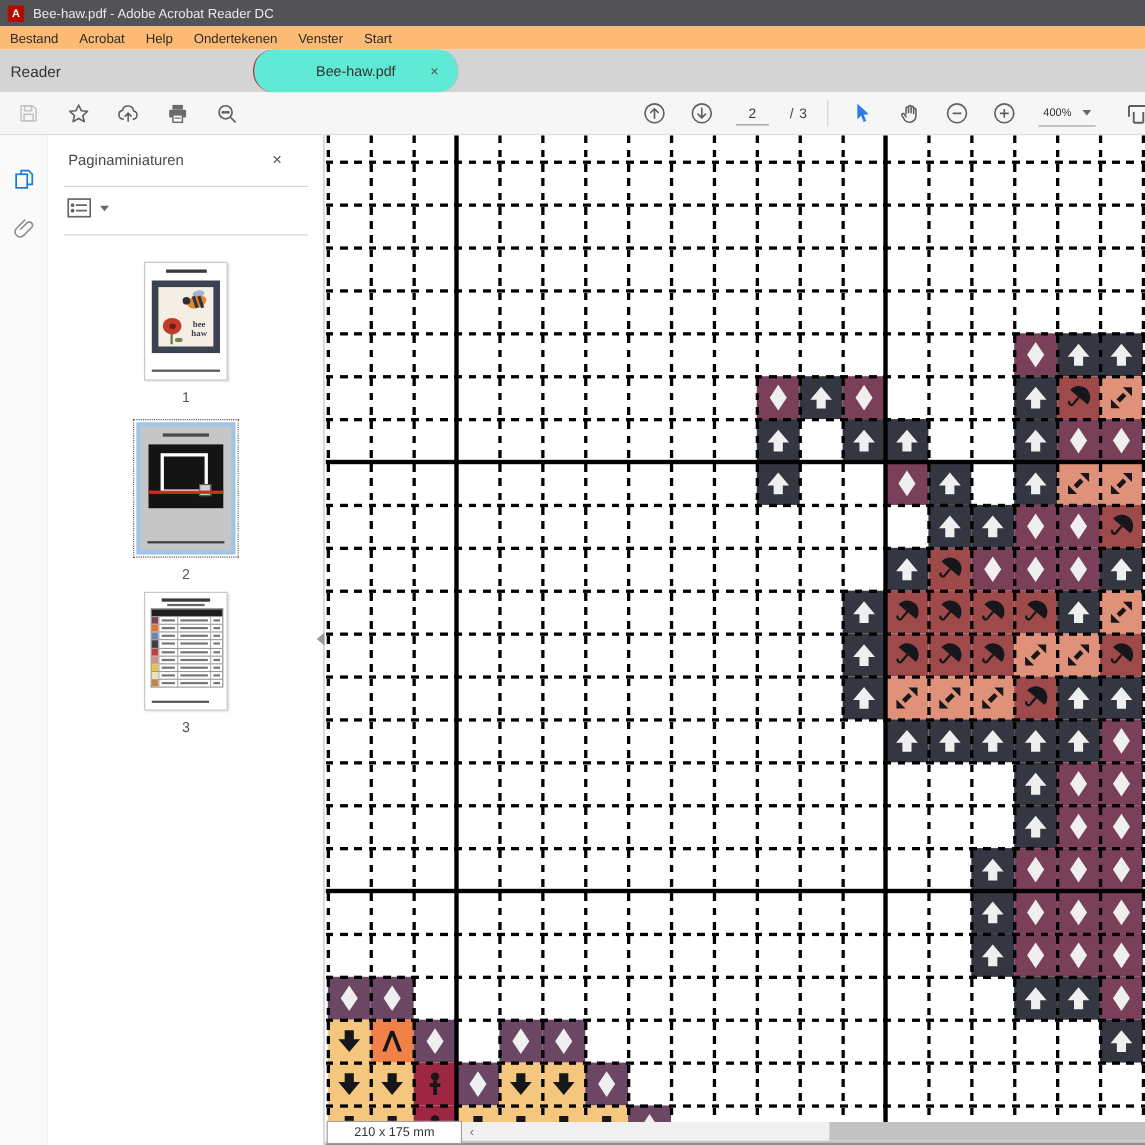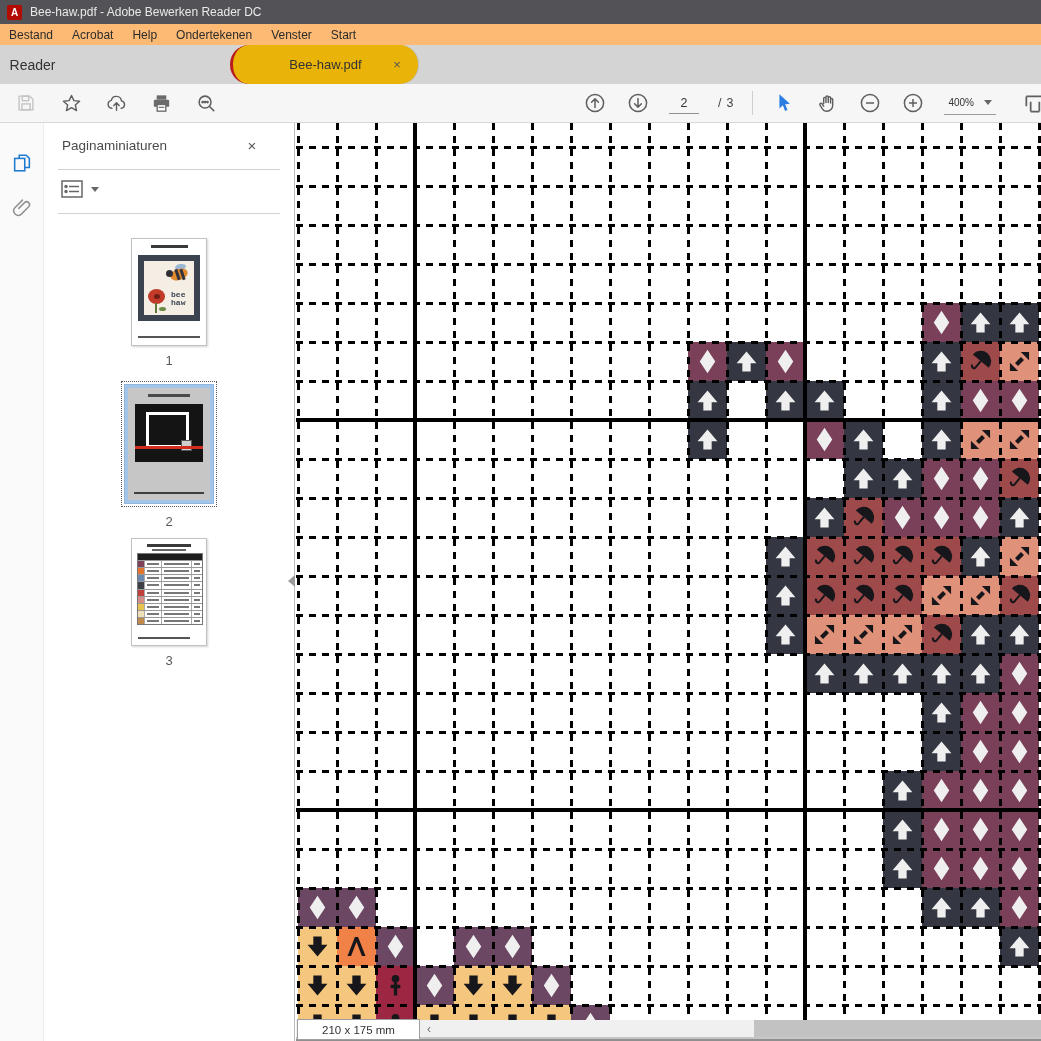--- a/index.html
+++ b/index.html
@@ -14,21 +14,21 @@
   
   .menubar{position:absolute;left:0;top:24px;width:100%;height:21px;background:#fdba74;
            display:flex;align-items:center;gap:19px;padding-left:9px;box-sizing:border-box;}
   .menubar span{font-size:12px;color:#2b2b2b;}
   
   .tabbar{position:absolute;left:0;top:45px;width:100%;height:39px;background:#d4d4d4;}
   .tab{position:absolute;top:0;height:39px;display:flex;align-items:center;justify-content:center;
        font-size:14px;color:#333;}
   .tab-start{left:0;width:65px;}
   .tab-tools{left:65px;width:165px;}
-  .tab-doc{left:230px;width:185px;background:#eab308;border-left:3px solid #b91c1c;border-right:1px solid #bcbcbc;border-radius:19px;}
+  .tab-doc{left:230px;width:185px;background:#5eead4;border-left:1px solid #b91c1c;border-right:1px solid #bcbcbc;border-radius:19px;}
   .tab-doc .doclabel{font-size:13px;color:#333;}
   .tab-close{position:absolute;right:12px;top:10px;width:18px;height:18px;font-size:13px;color:#555;
              display:flex;align-items:center;justify-content:center;}
   
   .toolbar{position:absolute;left:0;top:84px;width:100%;height:39px;background:#f6f6f6;border-bottom:1px solid #d8d8d8;box-sizing:border-box;}
   .tb-left{position:absolute;left:14px;top:0;height:38px;display:flex;align-items:center;gap:21px;}
   .tb-center{position:absolute;left:583px;top:0;height:38px;display:flex;align-items:center;gap:19px;}
   .tbicon{width:24px;height:24px;display:flex;align-items:center;justify-content:center;}
   .pageinput{width:30px;height:20px;border-bottom:1px solid #8f8f8f;font-size:12.5px;color:#333;
              text-align:center;line-height:20px;}
@@ -59,22 +59,22 @@
   .t1-frame{position:absolute;left:8%;top:15%;width:84%;height:62%;background:#3c4350;}
   .t1-mat{position:absolute;left:6px;top:6px;right:6px;bottom:6px;background:#f4eee4;overflow:hidden;}
   .flower{position:absolute;left:4px;bottom:11px;width:17px;height:15px;background:#c23a28;border-radius:50%;}
   .flowercore{position:absolute;left:10px;bottom:16px;width:6px;height:5px;background:#6e1d16;border-radius:50%;}
   .stem{position:absolute;left:11px;bottom:2px;width:2px;height:10px;background:#5d7a3b;}
   .leaf{position:absolute;left:15px;bottom:4px;width:7px;height:4px;background:#6d8a44;border-radius:50%;}
   .bee-body{position:absolute;right:6px;top:8px;width:18px;height:11px;background:#e08a30;border-radius:50%;transform:rotate(-18deg);}
   .bee-stripe{position:absolute;width:3px;height:11px;background:#33333c;transform:rotate(-18deg);}
   .bee-head{position:absolute;right:21px;top:9px;width:7px;height:7px;background:#2f2f38;border-radius:50%;}
   .bee-wing{position:absolute;right:8px;top:3px;width:11px;height:6px;background:#9cb6d6;border-radius:50%;transform:rotate(-10deg);}
-  .t1-text{position:absolute;right:3px;bottom:8px;width:20px;font-family:Liberation Mono, monospace;
-           font-weight:bold;font-size:8px;line-height:8px;color:#394453;}
+  .t1-text{position:absolute;right:3px;bottom:8px;width:20px;font-family:Liberation Serif, serif;
+           font-weight:bold;font-size:8px;line-height:8px;color:#394453;text-align:center;}
   
   .selbox{padding:3px;border:1px dotted #555;}
   .t2{width:82px;height:112px;background:#c6c6c6;border:3px solid #a3c6e8;box-shadow:0 0 0 1px #8fb6de;position:relative;}
   .t2-grid{position:absolute;left:8%;top:14%;width:84%;height:52%;background:#141414;}
   .t2-view{position:absolute;left:16%;top:14%;width:55%;height:52%;border:3px solid #fff;}
   .t2-handle{position:absolute;right:-6px;bottom:-6px;width:9px;height:9px;background:#cfcfcf;border:1px solid #555;}
   .t2-red{position:absolute;left:0;width:100%;height:3px;background:#d22c20;top:72%;}
   
   .t3{width:74px;height:106px;}
   .t3-table{position:absolute;left:7%;top:13%;width:86%;border:1px solid #777;}
@@ -105,21 +105,21 @@
            z-index:4;font-size:11.5px;color:#333;display:flex;align-items:center;justify-content:center;}
   .bottomedge{position:absolute;left:0;top:914px;width:100%;height:4px;background:#c6c6c6;border-bottom:2px solid #8f8f8f;box-sizing:border-box;z-index:3;}
 </style>
 </head>
 <body>
 
 <div class="app">
 
   <div class="titlebar">
     <div class="appicon">A</div>
-    <div class="titletext">Bee-haw.pdf - Adobe Bewerken Reader DC</div>
+    <div class="titletext">Bee-haw.pdf - Adobe Acrobat Reader DC</div>
   </div>
 
   <div class="menubar" id="menubar">
       <span>Bestand</span>
       <span>Acrobat</span>
       <span>Help</span>
       <span>Ondertekenen</span>
       <span>Venster</span>
       <span>Start</span>
     </div>

